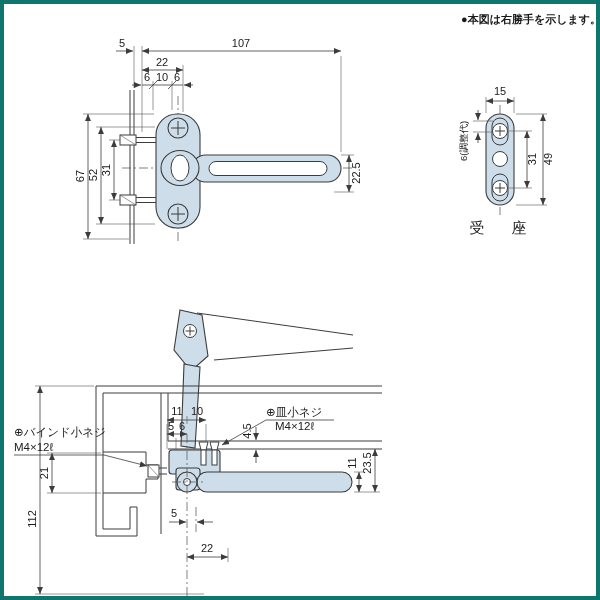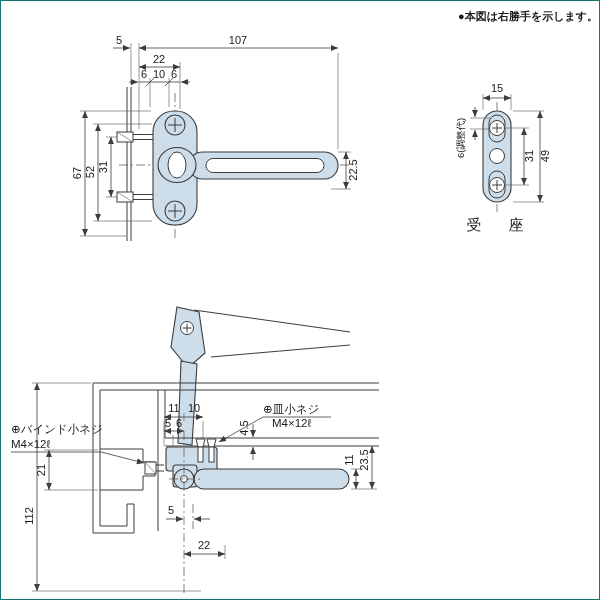--- a/index.html
+++ b/index.html
@@ -1,16 +1,16 @@
 <!DOCTYPE html>
 <html><head>
 <meta charset="utf-8">
 <style>
   html,body{margin:0;padding:0;background:#fff;}
-  .canvas{width:600px;height:600px;box-sizing:border-box;border:1px solid #0f766e;background:#fff;font-family:"Liberation Sans","DejaVu Sans",sans-serif;}
+  .canvas{width:600px;height:600px;box-sizing:border-box;border:4px solid #0f766e;background:#fff;font-family:"Liberation Sans","DejaVu Sans",sans-serif;}
   svg{display:block;}
   .thin{stroke:#3c3c3c;stroke-width:1;fill:none;}
   .part{fill:#cdddea;stroke:#3c3c3c;stroke-width:1.1;}
   .white{fill:#ffffff;stroke:#3c3c3c;stroke-width:1;}
   .dim{stroke:#3c3c3c;stroke-width:0.8;fill:none;}
   .ext{stroke:#565656;stroke-width:0.6;fill:none;}
   .center{stroke:#4a4a4a;stroke-width:0.7;fill:none;stroke-dasharray:9 3 2 3;}
   text{fill:#1a1a1a;font-family:"Liberation Sans","DejaVu Sans",sans-serif;}
   .dimtext{font-size:11px;text-anchor:middle;}
   .small{font-size:9.5px;text-anchor:middle;}

